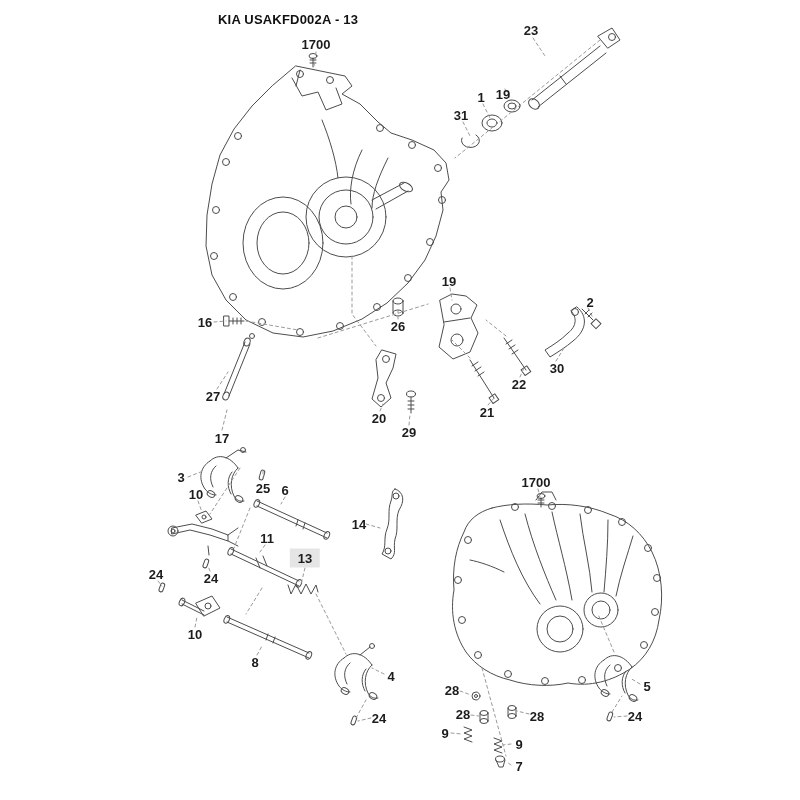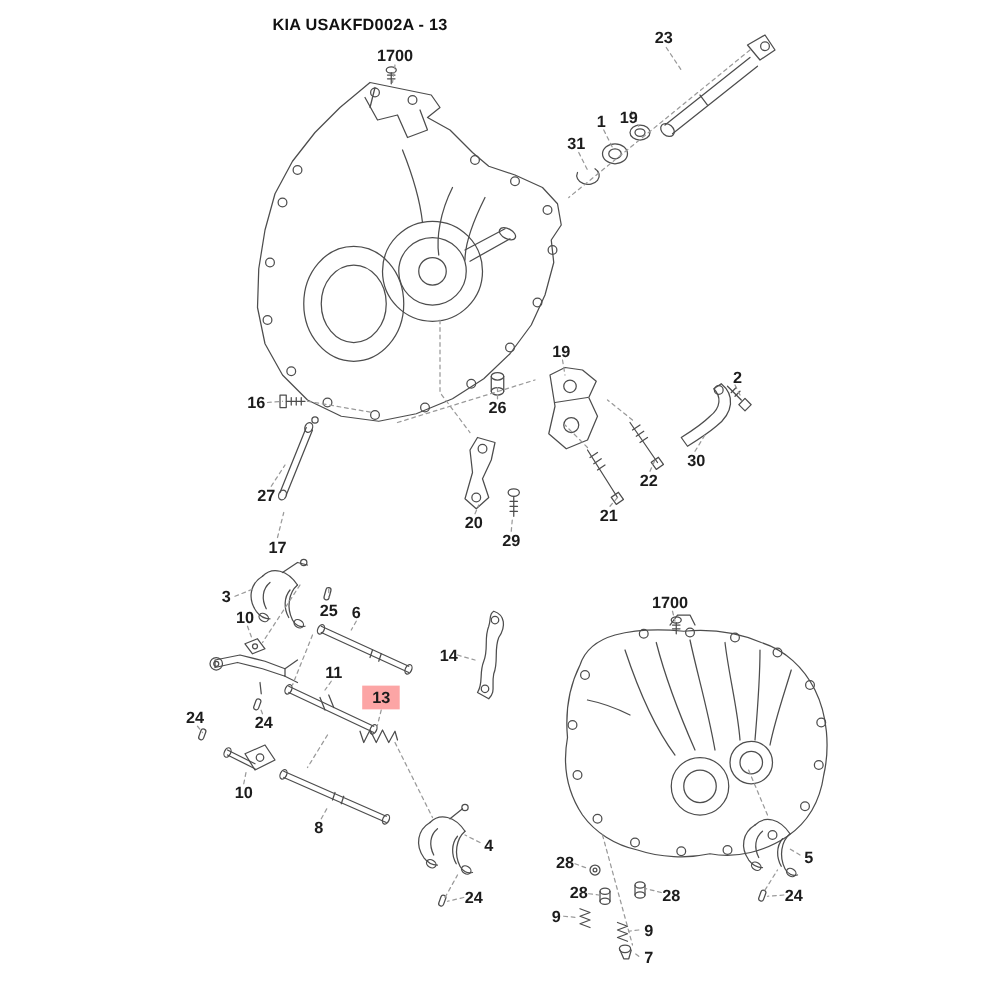--- a/index.html
+++ b/index.html
@@ -1,21 +1,21 @@
 <!DOCTYPE html>
 <html><head>
 <meta charset="utf-8">
 <style>
   * { margin:0; padding:0; box-sizing:border-box; }
   html,body { width:800px; height:800px; background:#fff; font-family:"Liberation Sans", sans-serif; }
   .diagram { position:relative; width:728px; height:800px; background:#fff; overflow:hidden; }
   .title { position:absolute; left:218px; top:12px; font-size:13px; font-weight:bold; color:#111; letter-spacing:0.2px; }
   svg.art { position:absolute; left:0; top:0; }
   .label { position:absolute; transform:translate(-50%,-50%); font-size:13px; font-weight:bold; color:#1c1c1c; white-space:nowrap; cursor:pointer; line-height:1; }
-  .label.hl { background:#fca5a5; padding:3px 8px; color:#1c1c1c; }
+  .label.hl { background:#e5e5e5; padding:3px 8px; color:#1c1c1c; }
 </style>
 </head>
 <body>
 
 <div class="diagram">
 
   <div class="title">KIA USAKFD002A - 13</div>
 
   <svg class="art" width="800" height="800" viewBox="0 0 800 800" stroke="#4d4d4d" fill="none" stroke-width="1" stroke-linecap="round" stroke-linejoin="round">
 

